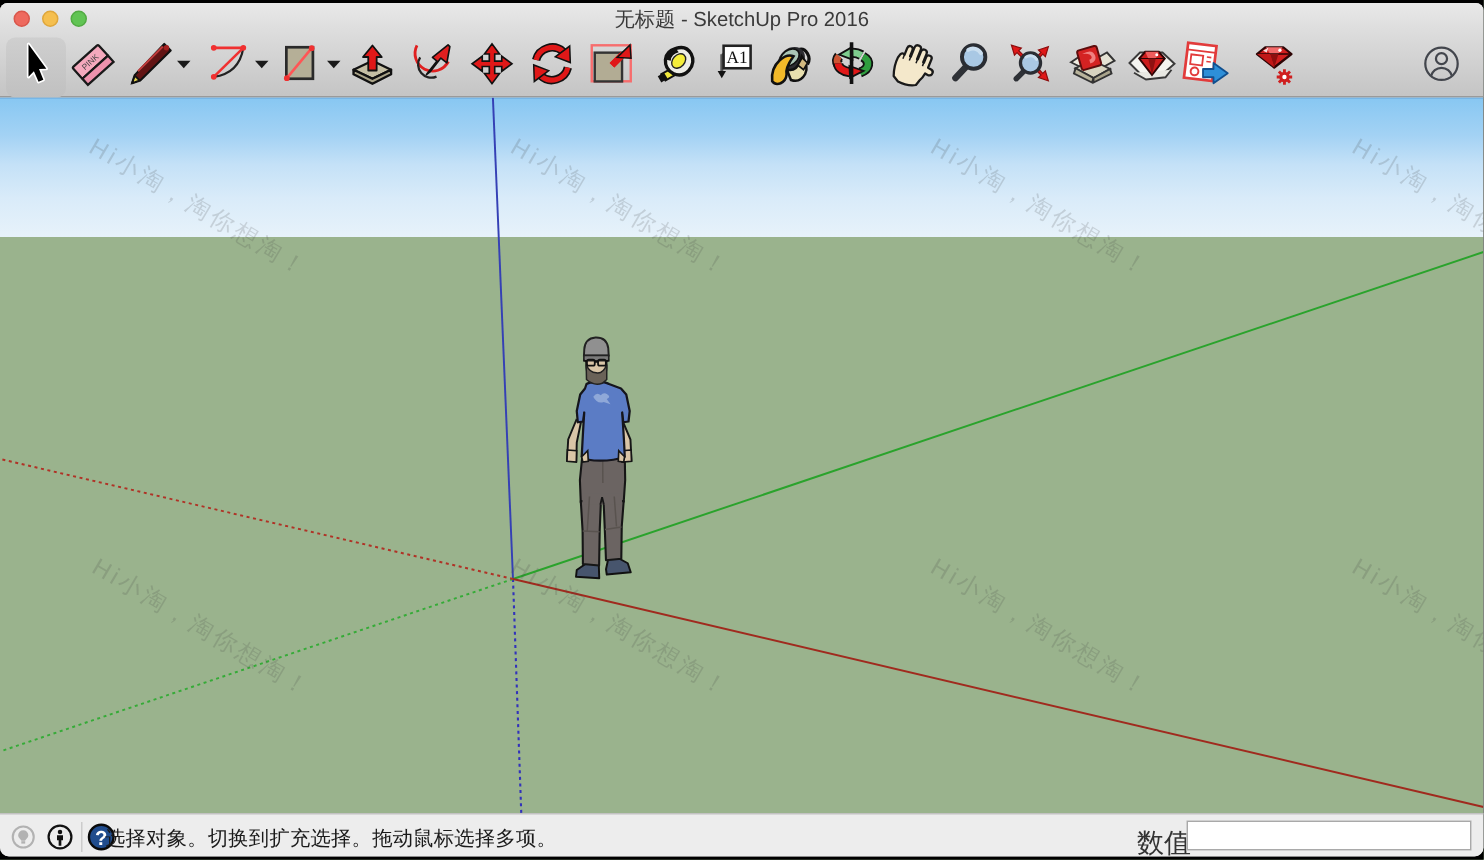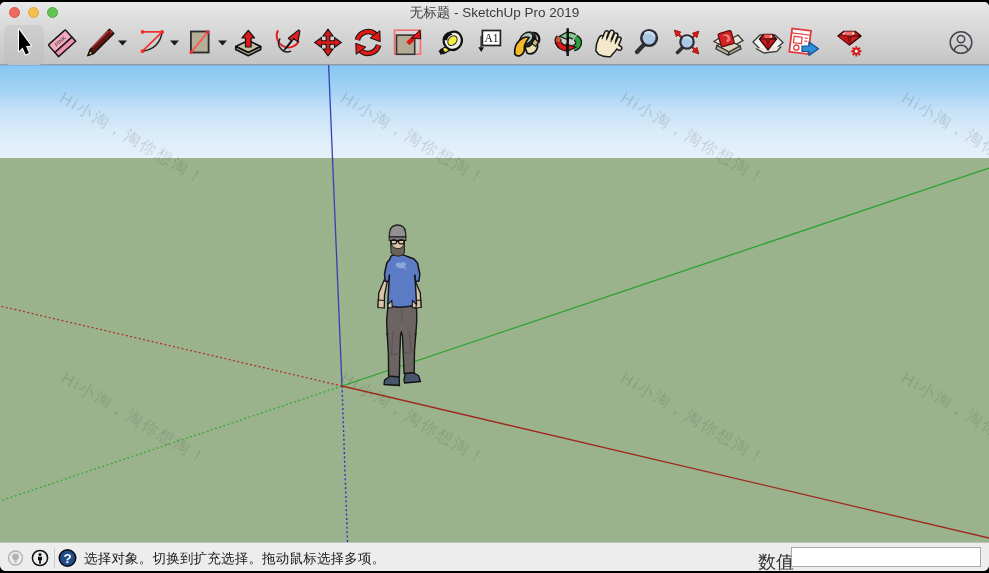--- a/index.html
+++ b/index.html
@@ -13,30 +13,30 @@
   #tl-y{left:28px;background:#f5bf4f;border:0.5px solid #dfa73c;}
   #tl-g{left:47px;background:#61c454;border:0.5px solid #52ab43;}
   #toolbar{position:absolute;left:0;top:20px;width:989px;height:43px;background:linear-gradient(#dcdcdc,#c4c4c4);}
   #tbline{position:absolute;left:0;top:62px;width:989px;height:1px;background:#9a9a9a;}
   #selbtn{position:absolute;left:4px;top:2.5px;width:40px;height:40.5px;border-radius:6px;background:linear-gradient(#cfcfcf,#c0c0c0);}
   #viewport{position:absolute;left:0;top:63px;width:989px;height:477px;overflow:hidden;}
   #sky{position:absolute;left:0;top:0;width:989px;height:93px;background:linear-gradient(#87c7f2 0%,#a3d2f4 27%,#c4e1f7 48%,#d9ebf9 72%,#e7f2fa 100%);}
   #ground{position:absolute;left:0;top:93px;width:989px;height:384px;background:#9ab38d;}
   .wm{position:absolute;font-size:16px;letter-spacing:2.3px;color:rgba(68,68,68,0.18);white-space:nowrap;transform:rotate(30.5deg);transform-origin:0 0;}
   #statusbar{position:absolute;left:0;top:540px;width:989px;height:29px;background:#ededed;border-top:1px solid #c2c2c2;}
-  #stattext{position:absolute;left:84px;top:6.5px;font-size:13.5px;letter-spacing:0.2px;color:#1a1a1a;}
+  #stattext{position:absolute;left:70px;top:6.5px;font-size:13.5px;letter-spacing:0.2px;color:#1a1a1a;}
   #numlbl{position:absolute;left:758px;top:7px;font-size:18px;color:#333;}
   #numbox{position:absolute;left:791px;top:4px;width:190px;height:20px;background:#fff;border:1px solid #a9a9a9;}
   .sep{position:absolute;left:54px;top:5px;width:1px;height:20px;background:#ccc;}
 </style>
 </head>
 <body>
 <div id="win">
   <div id="titlebar">
-    <div id="title">无标题 - SketchUp Pro 2019</div>
+    <div id="title">无标题 - SketchUp Pro 2016</div>
     <div class="tl" id="tl-r"></div>
       <div class="tl" id="tl-y"></div>
       <div class="tl" id="tl-g"></div>
   </div>
   <div id="toolbar">
     <div id="tbline" style="position:absolute;left:0;top:42px;width:989px;height:1px;background:#9a9a9a;"></div>
     <div id="selbtn"></div>
     <svg id="icons" width="989" height="45" viewBox="0 0 989 45" style="position:absolute;left:0;top:0">
       <g transform="translate(24,20.5)">
         <path d="M-5,-13 L-5,8.7 L-1.4,5 L1.7,12 L4.9,10.6 L2,3.5 L6.9,3.3 Z" fill="#000" stroke="#fff" stroke-width="2.2" stroke-linejoin="round"></path>

